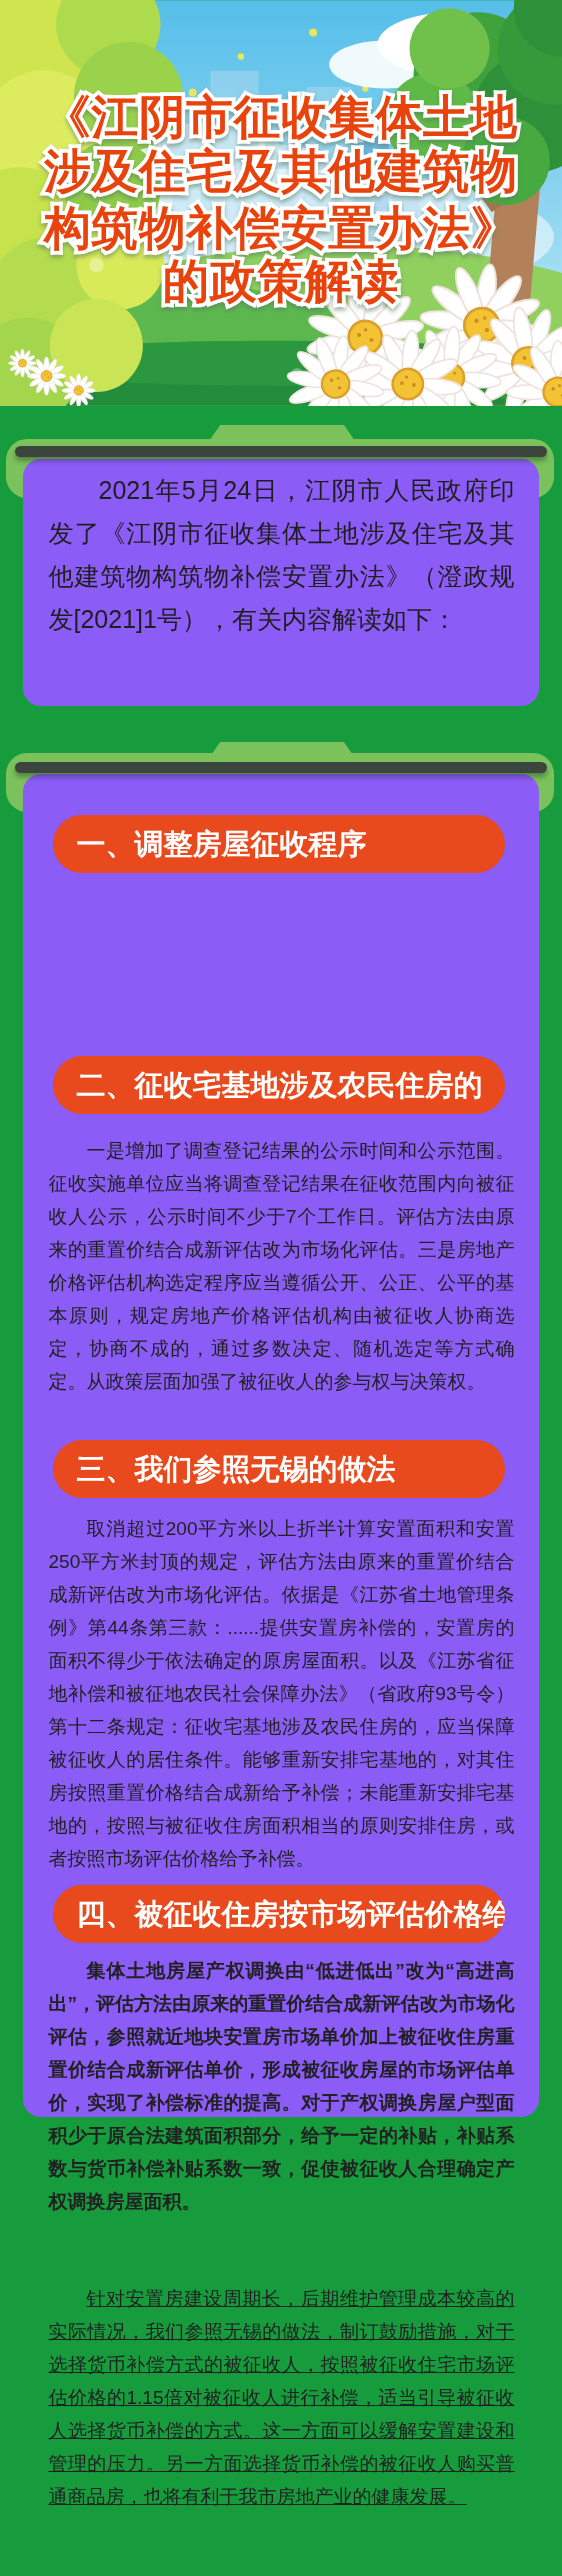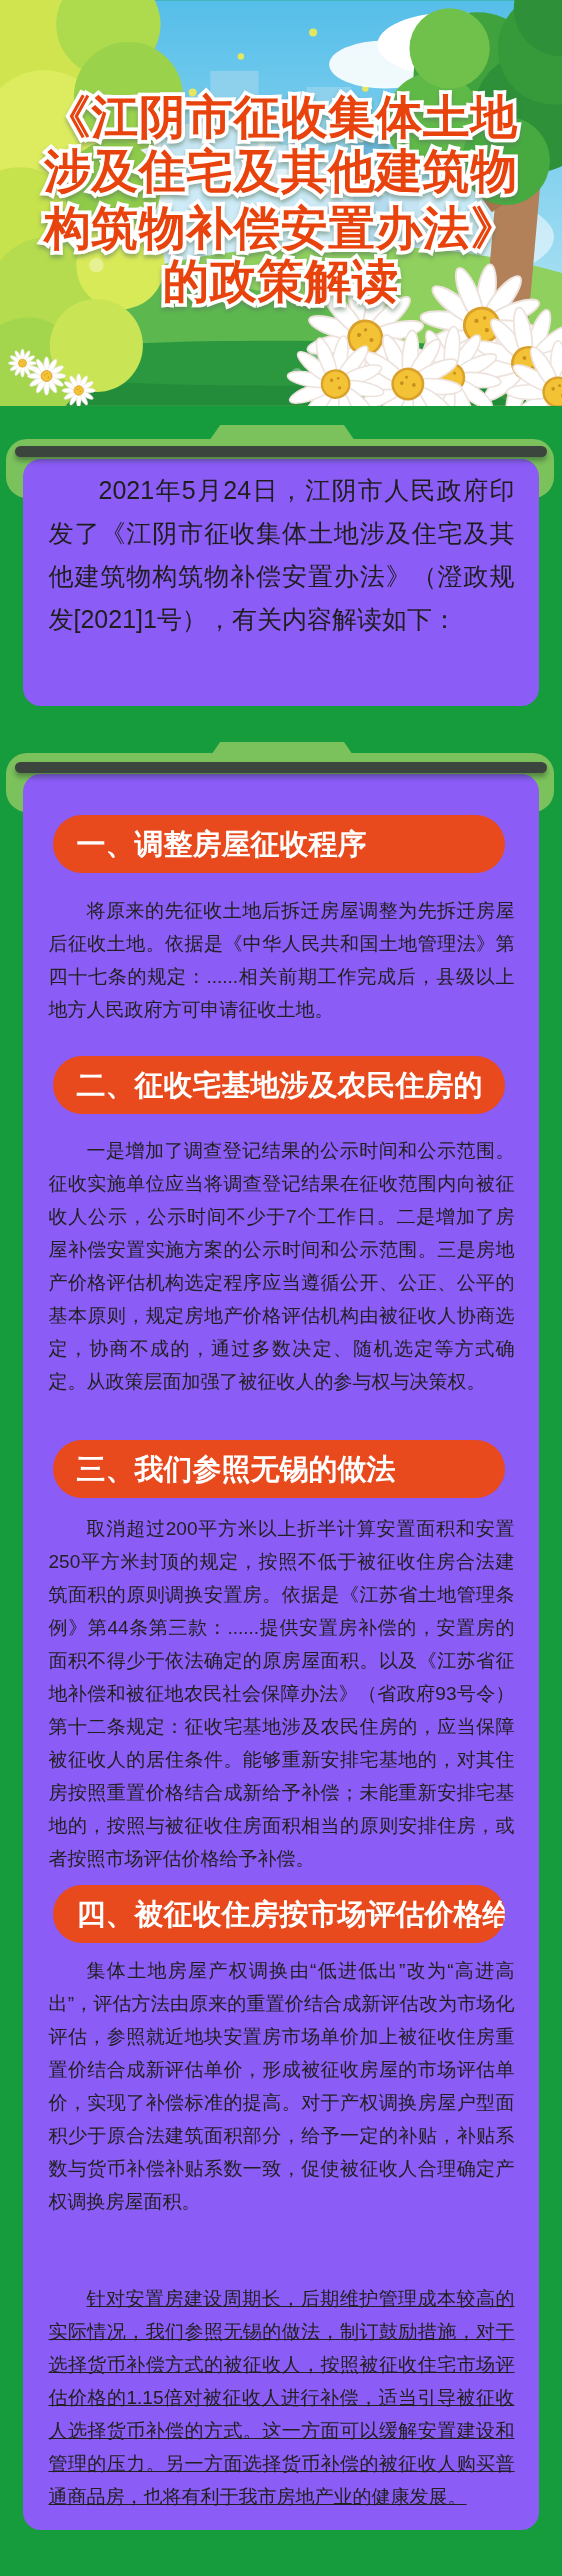--- a/index.html
+++ b/index.html
@@ -13,34 +13,34 @@
   
   .frame{position:absolute;left:6.4px;width:548px;height:59px;background:#7CC25C;border-radius:21px;}
   .frame1{top:439px;} .frame2{top:753px;}
   
   .bar{position:absolute;left:14.5px;width:532px;height:11.2px;background:#3C443E;border-radius:7.2px;
        box-shadow:0 4px 5.6px rgba(25,45,30,.40);z-index:3;}
   .bar1{top:446px;} .bar2{top:762px;}
   
   .card{position:absolute;left:22.5px;width:516px;background:#8b5cf6;border-radius:17.7px;z-index:2;}
   .card1{top:459px;height:247px;}
-  .card2{top:774px;height:1756px;}
+  .card2{top:774px;height:1343px;}
   .intro{position:absolute;left:26px;right:24px;top:10.4px;margin:0;
          font-size:25px;line-height:43px;color:#1E1E1E;text-indent:2em;
          text-align:justify;text-justify:inter-ideograph;}
   .pill{position:absolute;left:30px;width:452px;height:58px;border-radius:29px;background:#E8491D;
         box-sizing:border-box;padding-left:24px;color:#FFFFFF;font-size:29px;font-weight:700;
         line-height:58px;white-space:nowrap;overflow:hidden;}
   .sec-body{position:absolute;left:26px;width:466px;margin:0;
             font-size:19px;line-height:33px;color:#212121;text-indent:2em;
             text-align:justify;text-justify:inter-ideograph;}
   .t1{top:41px;} .b1{top:120px;}
   .t2{top:282px;} .b2{top:360px;}
   .t3{top:666px;} .b3{top:738px;}
-  .t4{top:1111px;} .b4{top:1180px;}
+  .t4{top:1111px;} .b4{top:1180px;font-weight:bold;}
   .t5{top:1437px;} .b5{top:1508px;text-decoration:underline;}
   .title-line{font-weight:900;letter-spacing:1px;
               font-family:"Liberation Sans","DejaVu Sans",sans-serif;}
 </style>
 </head>
 <body>
 
 <div class="page">
 
   <svg class="header-svg" width="562" height="406" viewBox="0 0 700 505" aria-hidden="true">
@@ -212,27 +212,26 @@
   <div class="card card1">
     <p class="intro">2021年5月24日，江阴市人民政府印发了《江阴市征收集体土地涉及住宅及其他建筑物构筑物补偿安置办法》（澄政规发[2021]1号），有关内容解读如下：</p>
   </div>
 
   <div class="tab tab2"></div>
   <div class="frame frame2"></div>
   <div class="bar bar2"></div>
   <div class="card card2">
 
     <div class="pill t1">一、调整房屋征收程序</div>
-    <p class="sec-body b1">将原来的先征收土地后拆迁房屋调整为先拆迁房屋后征收土地。依据是《中华人民共和国土地管理法》第四十七条的规定：......相关前期工作完成后，县级以上地方人民政府方可申请征收土地。</p>
 
     <div class="pill t2">二、征收宅基地涉及农民住房的</div>
-    <p class="sec-body b2">一是增加了调查登记结果的公示时间和公示范围。征收实施单位应当将调查登记结果在征收范围内向被征收人公示，公示时间不少于7个工作日。二是增加了房屋补偿安置实施方案的公示时间和公示范围。三是房地产价格评估机构选定程序应当遵循公开、公正、公平的基本原则，规定房地产价格评估机构由被征收人协商选定，协商不成的，通过多数决定、随机选定等方式确定。从政策层面加强了被征收人的参与权与决策权。</p>
+    <p class="sec-body b2">一是增加了调查登记结果的公示时间和公示范围。征收实施单位应当将调查登记结果在征收范围内向被征收人公示，公示时间不少于7个工作日。评估方法由原来的重置价结合成新评估改为市场化评估。三是房地产价格评估机构选定程序应当遵循公开、公正、公平的基本原则，规定房地产价格评估机构由被征收人协商选定，协商不成的，通过多数决定、随机选定等方式确定。从政策层面加强了被征收人的参与权与决策权。</p>
 
     <div class="pill t3">三、我们参照无锡的做法</div>
-    <p class="sec-body b3">取消超过200平方米以上折半计算安置面积和安置250平方米封顶的规定，按照不低于被征收住房合法建筑面积的原则调换安置房。依据是《江苏省土地管理条例》第44条第三款：......提供安置房补偿的，安置房的面积不得少于依法确定的原房屋面积。以及《江苏省征地补偿和被征地农民社会保障办法》（省政府93号令）第十二条规定：征收宅基地涉及农民住房的，应当保障被征收人的居住条件。能够重新安排宅基地的，对其住房按照重置价格结合成新给予补偿；未能重新安排宅基地的，按照与被征收住房面积相当的原则安排住房，或者按照市场评估价格给予补偿。</p>
+    <p class="sec-body b3">取消超过200平方米以上折半计算安置面积和安置250平方米封顶的规定，评估方法由原来的重置价结合成新评估改为市场化评估。依据是《江苏省土地管理条例》第44条第三款：......提供安置房补偿的，安置房的面积不得少于依法确定的原房屋面积。以及《江苏省征地补偿和被征地农民社会保障办法》（省政府93号令）第十二条规定：征收宅基地涉及农民住房的，应当保障被征收人的居住条件。能够重新安排宅基地的，对其住房按照重置价格结合成新给予补偿；未能重新安排宅基地的，按照与被征收住房面积相当的原则安排住房，或者按照市场评估价格给予补偿。</p>
 
     <div class="pill t4">四、被征收住房按市场评估价格给予补偿</div>
     <p class="sec-body b4">集体土地房屋产权调换由“低进低出”改为“高进高出”，评估方法由原来的重置价结合成新评估改为市场化评估，参照就近地块安置房市场单价加上被征收住房重置价结合成新评估单价，形成被征收房屋的市场评估单价，实现了补偿标准的提高。对于产权调换房屋户型面积少于原合法建筑面积部分，给予一定的补贴，补贴系数与货币补偿补贴系数一致，促使被征收人合理确定产权调换房屋面积。</p>
 
     <p class="sec-body b5">针对安置房建设周期长，后期维护管理成本较高的实际情况，我们参照无锡的做法，制订鼓励措施，对于选择货币补偿方式的被征收人，按照被征收住宅市场评估价格的1.15倍对被征收人进行补偿，适当引导被征收人选择货币补偿的方式。这一方面可以缓解安置建设和管理的压力。另一方面选择货币补偿的被征收人购买普通商品房，也将有利于我市房地产业的健康发展。</p>
 
   </div>
 </div>
 
 

